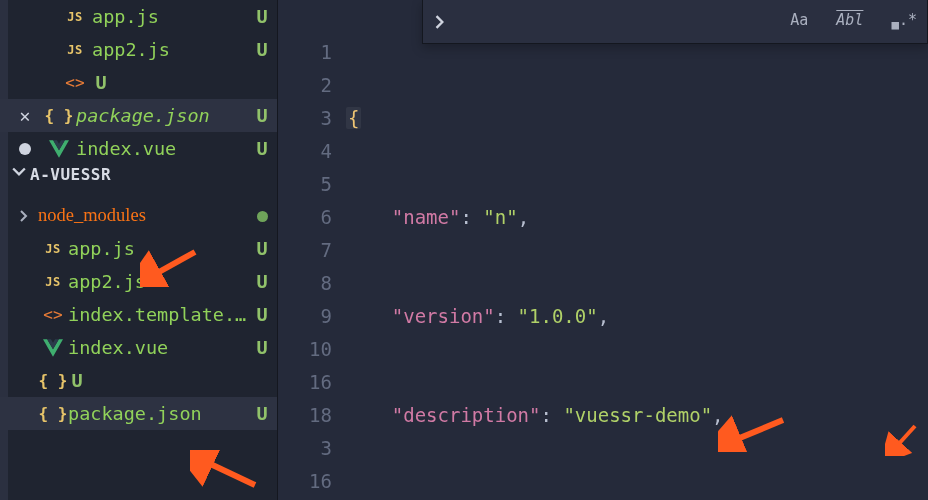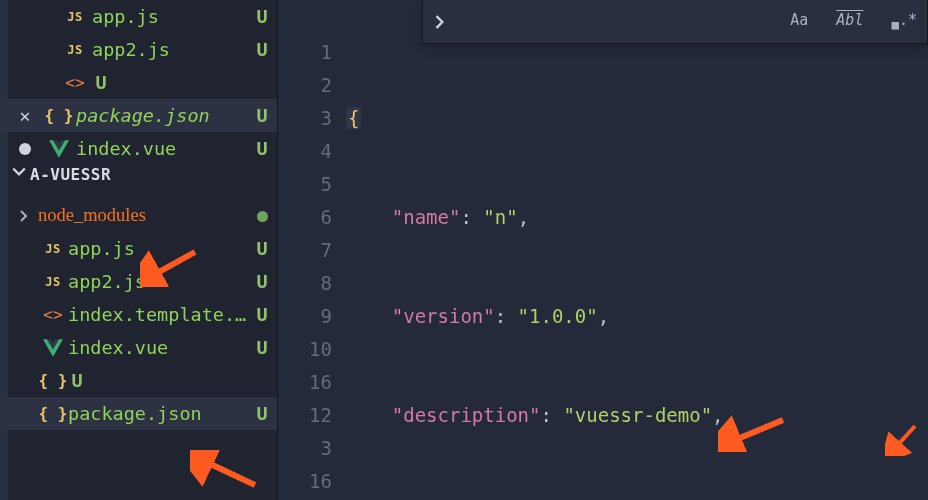--- a/index.html
+++ b/index.html
@@ -260,21 +260,21 @@
     <div>2</div>
     <div>3</div>
     <div>4</div>
     <div>5</div>
     <div>6</div>
     <div>7</div>
     <div>8</div>
     <div>9</div>
     <div>10</div>
     <div>16</div>
-    <div>12</div>
+    <div>18</div>
     <div>3</div>
     <div>16</div>
     <div style="height:12px;overflow:hidden;">15</div>
   </div>
 
   <div class="code">
     <div><span class="brace1">{</span></div>
     <div>    <span class="ck">"name"</span><span class="cp">: </span><span class="cs">"n"</span><span class="cp">,</span></div>
     <div>    <span class="ck">"version"</span><span class="cp">: </span><span class="cs">"1.0.0"</span><span class="cp">,</span></div>
     <div>    <span class="ck">"description"</span><span class="cp">: </span><span class="cs">"vuessr-demo"</span><span class="cp">,</span></div>

